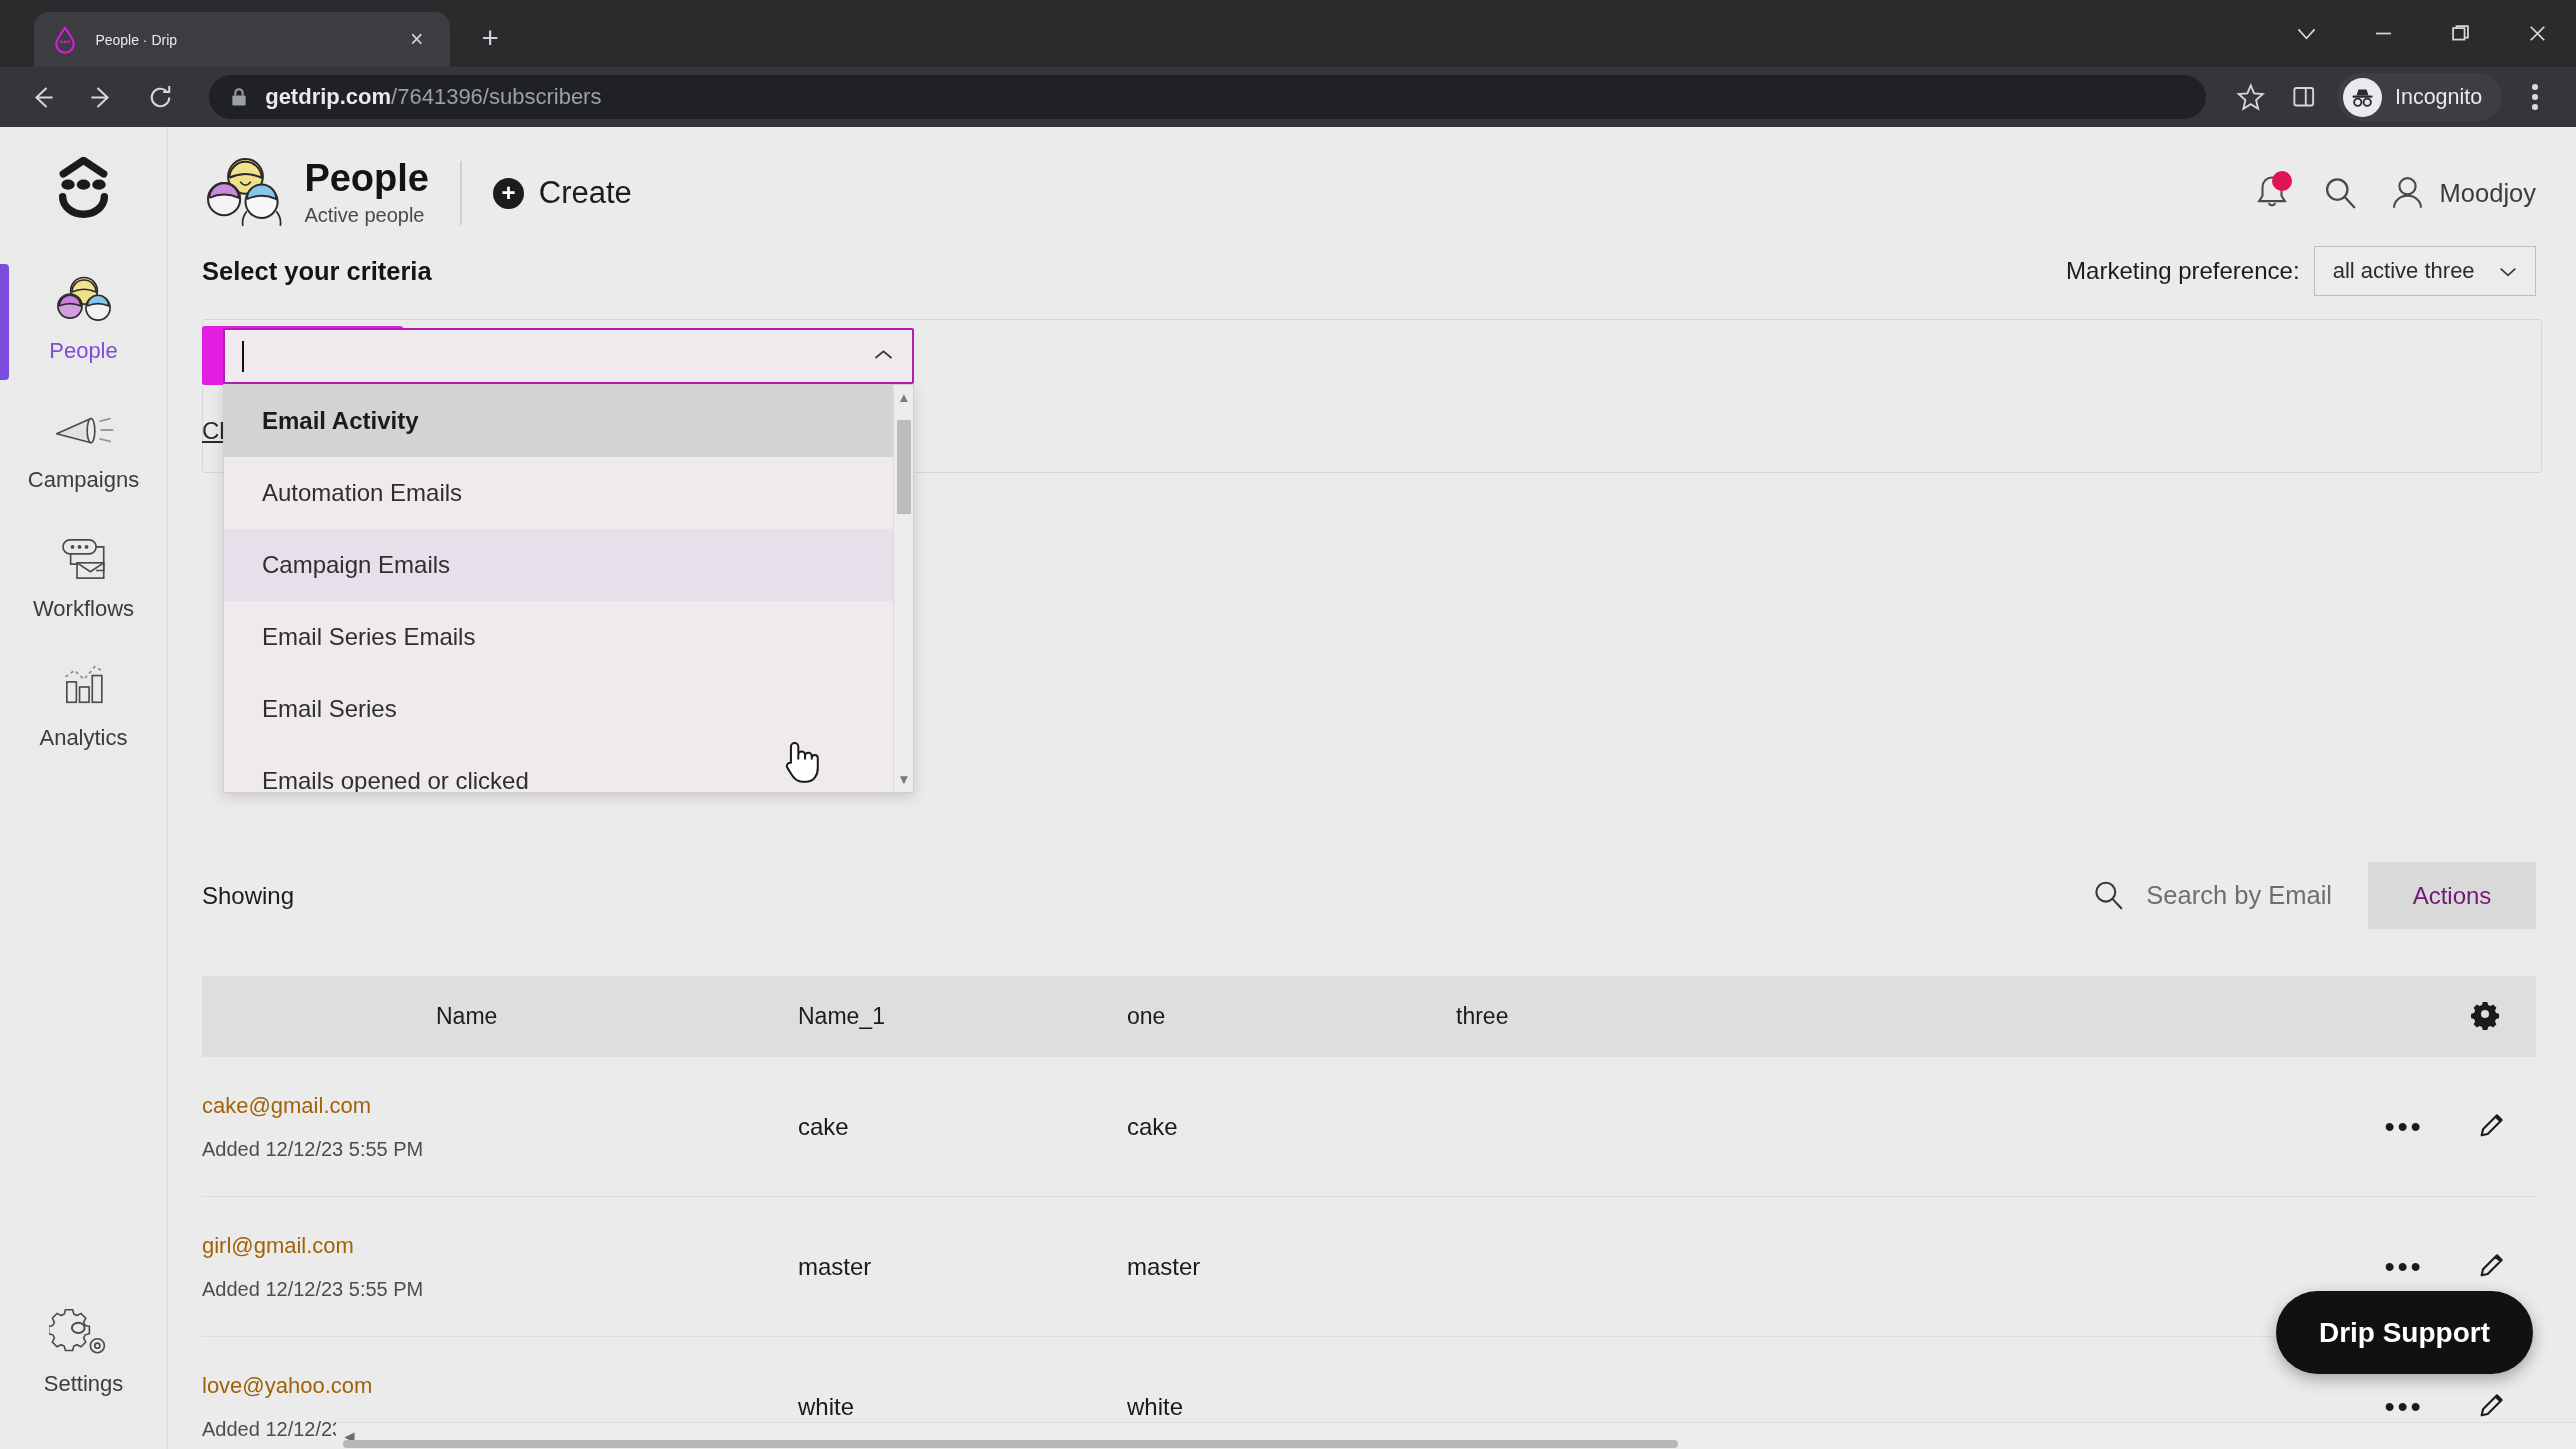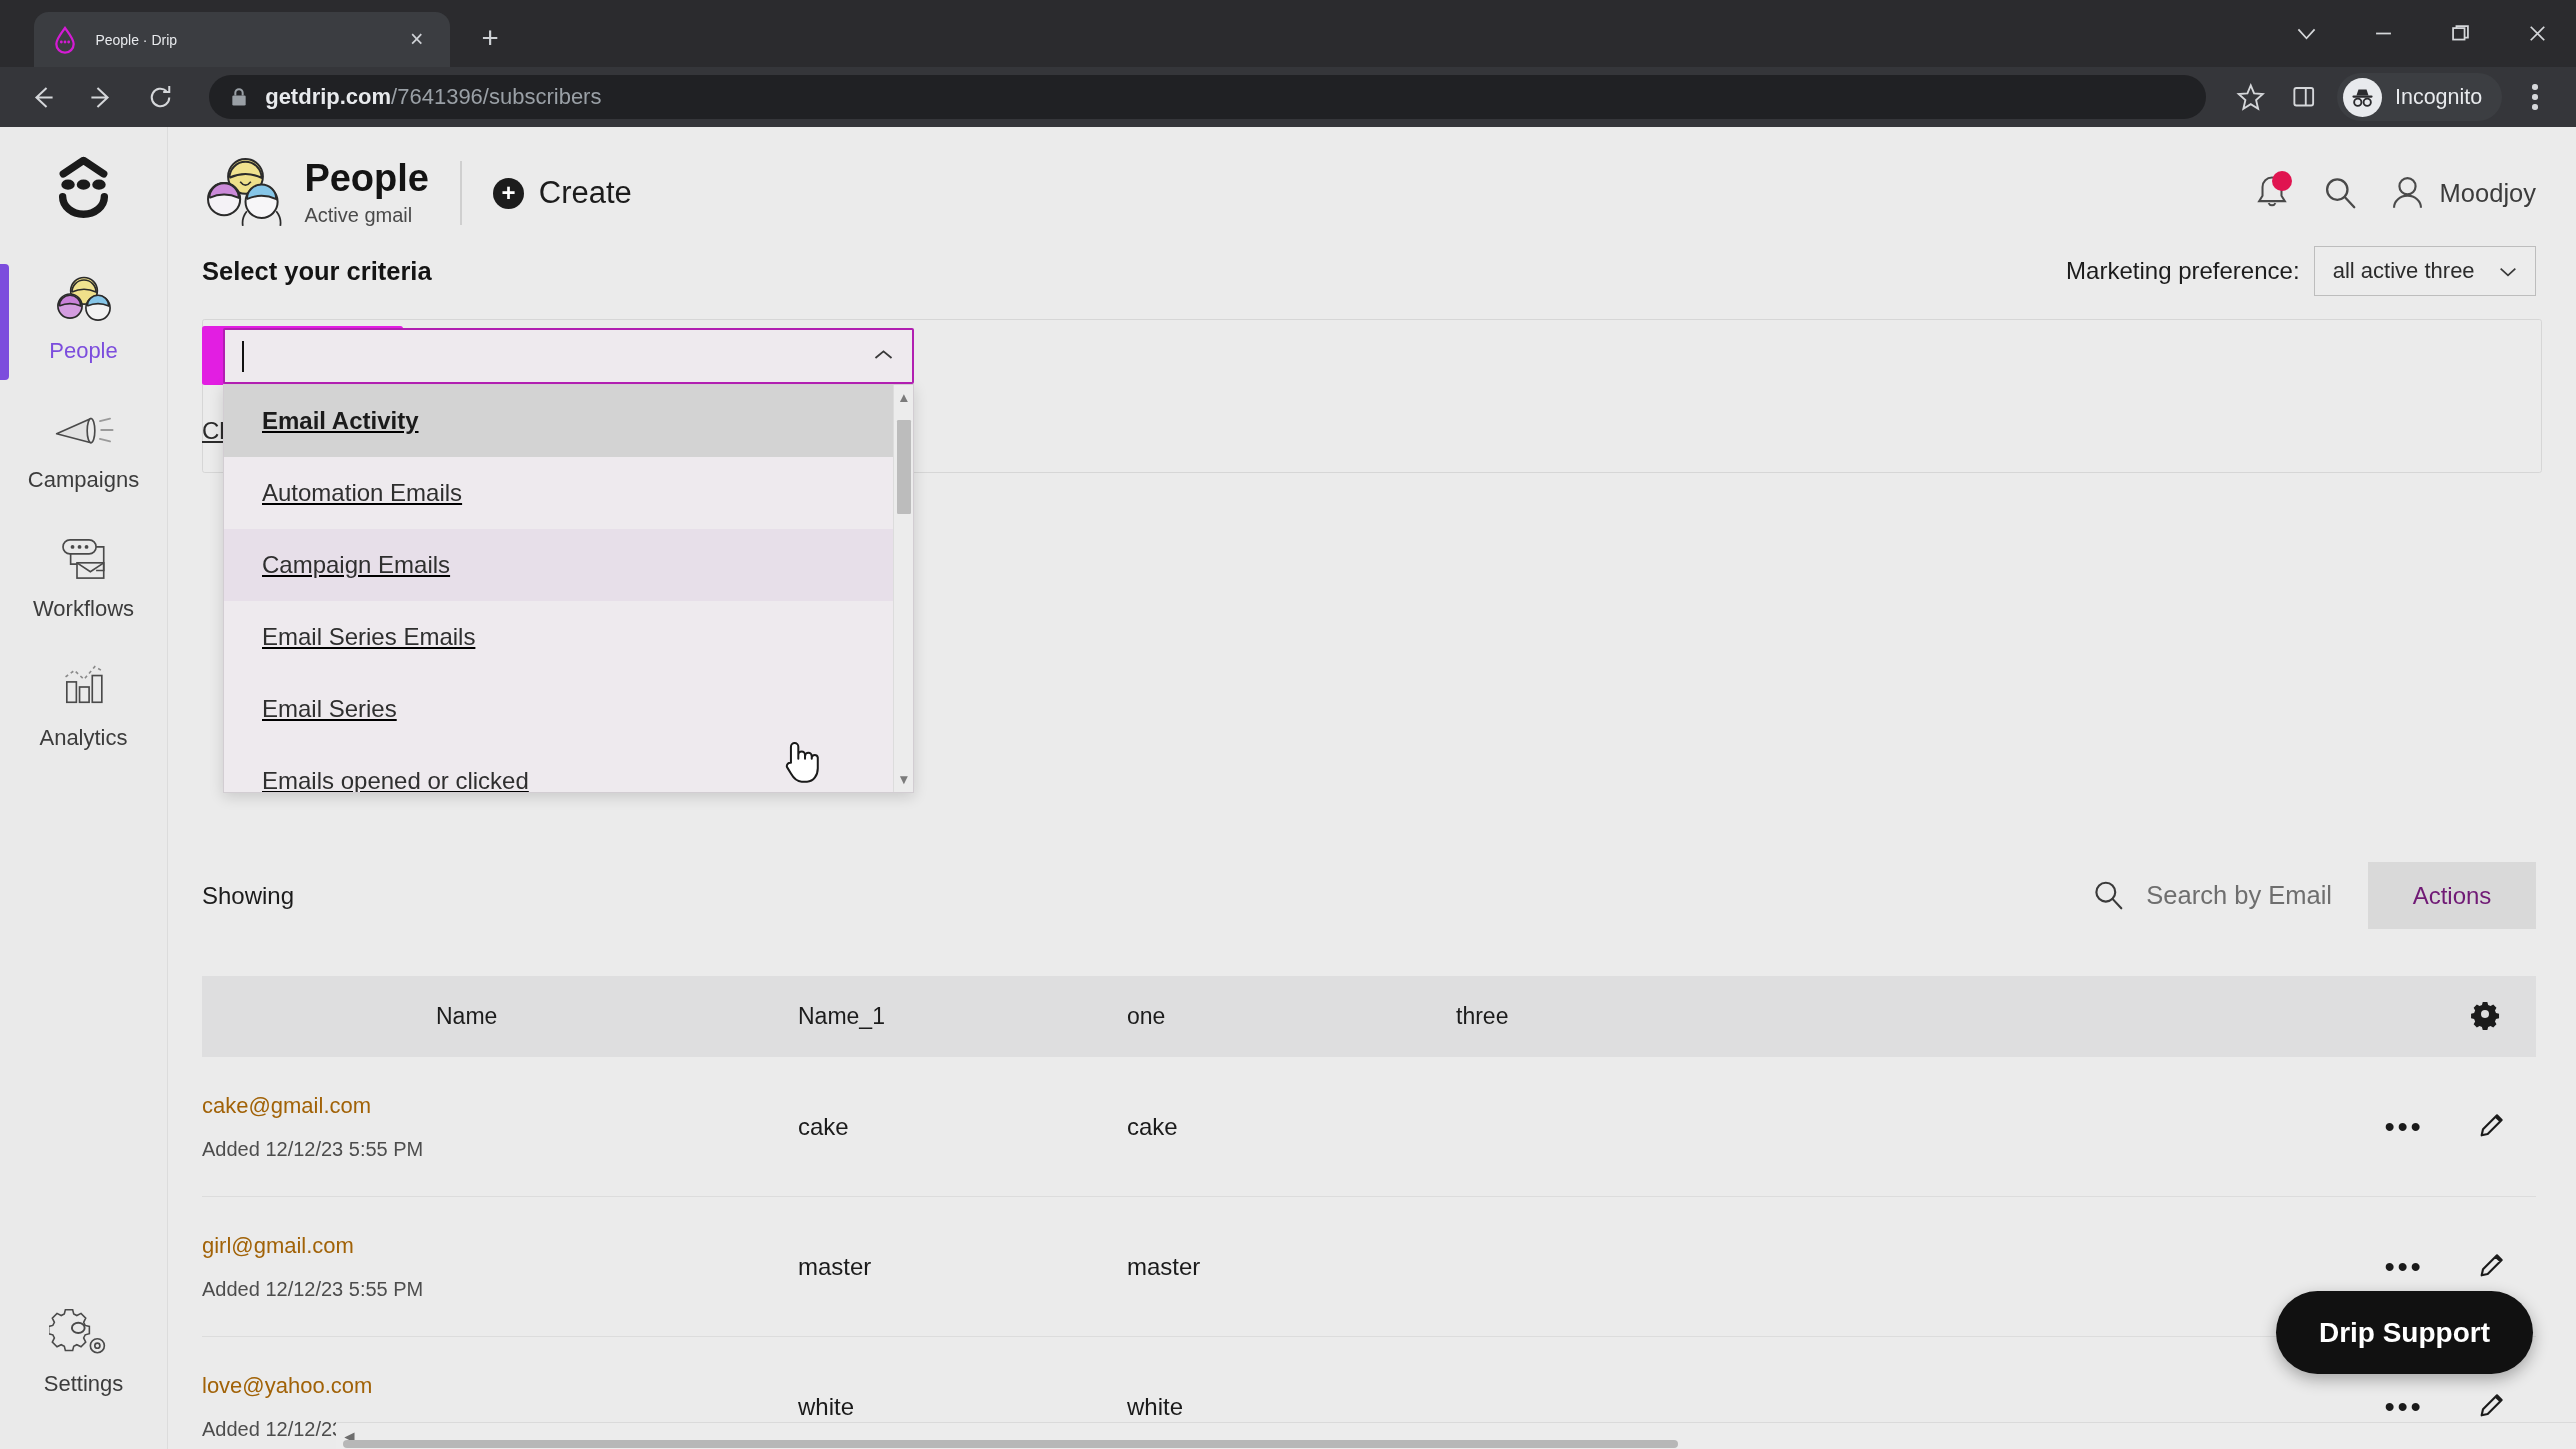--- a/index.html
+++ b/index.html
@@ -187,21 +187,21 @@
   }
   .combo-chevron { margin-left: auto; color: #3a3a3a; }
 
   .dropdown {
     position: absolute; left: 20px; top: 64px;
     width: 691px; height: 409px;
     background: #eeeaee; border: 0.7px solid #d2cdd2;
     box-shadow: 0 4px 13.4px rgba(0,0,0,.14);
     z-index: 29; overflow: hidden;
   }
-  .dd-scrollport { position: absolute; inset: 0 20px 0 0; text-decoration: underline; }
+  .dd-scrollport { position: absolute; inset: 0 20px 0 0; }
   .dd-group {
     height: 72px; display: flex; align-items: center; padding-left: 38px;
     background: #d3d3d3; font-size: 24px; font-weight: 700; color: #1b1b1b;
   }
   .dd-item {
     height: 72px; display: flex; align-items: center; padding-left: 38px;
     font-size: 24px; color: #2f2f2f;
   }
   .dd-item.hover { background: #e7dfe9; }
   .dd-scrollbar {
@@ -482,21 +482,21 @@
             <path d="M60 40 q8 10 16 0" fill="none" stroke="#2b2b2b" stroke-width="2.4"></path>
             <ellipse cx="36" cy="66" rx="24" ry="24" fill="#f4f2f6" stroke="#2b2b2b" stroke-width="3"></ellipse>
             <path d="M14 64 a22 22 0 0 1 44 0 q-22 -10 -44 0" fill="#cb8ad9" stroke="#2b2b2b" stroke-width="3"></path>
             <ellipse cx="92" cy="70" rx="24" ry="24" fill="#f7f6f8" stroke="#2b2b2b" stroke-width="3"></ellipse>
             <path d="M70 66 a22 22 0 0 1 44 0 q-22 -10 -44 0" fill="#86c6e8" stroke="#2b2b2b" stroke-width="3"></path>
             <path d="M70 84 q-8 10 -6 22 M114 84 q8 10 6 22" fill="none" stroke="#2b2b2b" stroke-width="2.6"></path>
           </svg>
         </span>
         <div class="head-titles">
           <div class="head-title">People</div>
-          <div class="head-sub">Active gmail</div>
+          <div class="head-sub">Active people</div>
         </div>
         <div class="head-divider"></div>
         <div class="create-btn">
           <span class="create-plus">+</span>
           <span class="create-label">Create</span>
         </div>
 
         <div class="head-right">
           <div class="bell-wrap">
             <svg width="38" height="42" viewBox="0 0 56 62">

